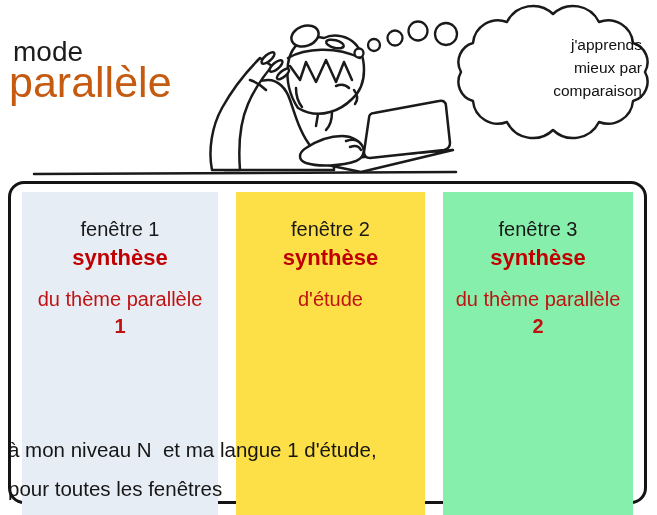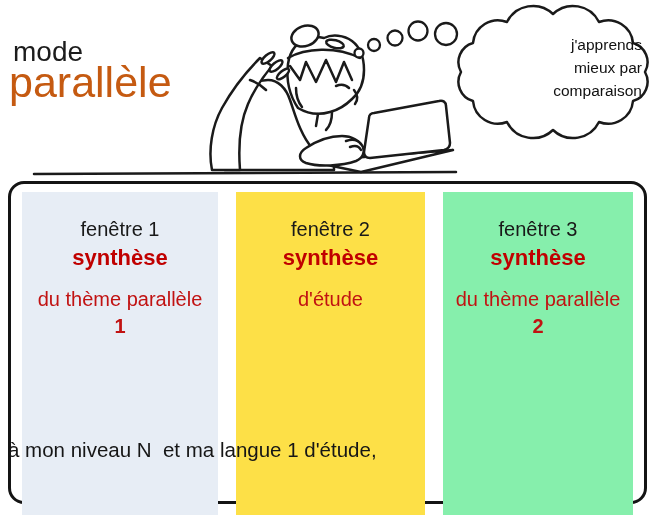--- a/index.html
+++ b/index.html
@@ -127,15 +127,16 @@
     <div class="win-title">fenêtre 3</div>
     <div class="win-heading" style="color: rgb(192, 0, 0);">synthèse</div>
     <div class="win-desc" style="color: rgb(193, 18, 18);">
       <div>du thème parallèle</div>
       <div class="bold-line">2</div>
     </div>
   </div>
 
   <div class="abs footer">
     <div>à mon niveau N  et ma langue 1 d'étude,</div>
+    <div>pour toutes les fenêtres</div>
   </div>
 
 </div>
 
 </body></html>

